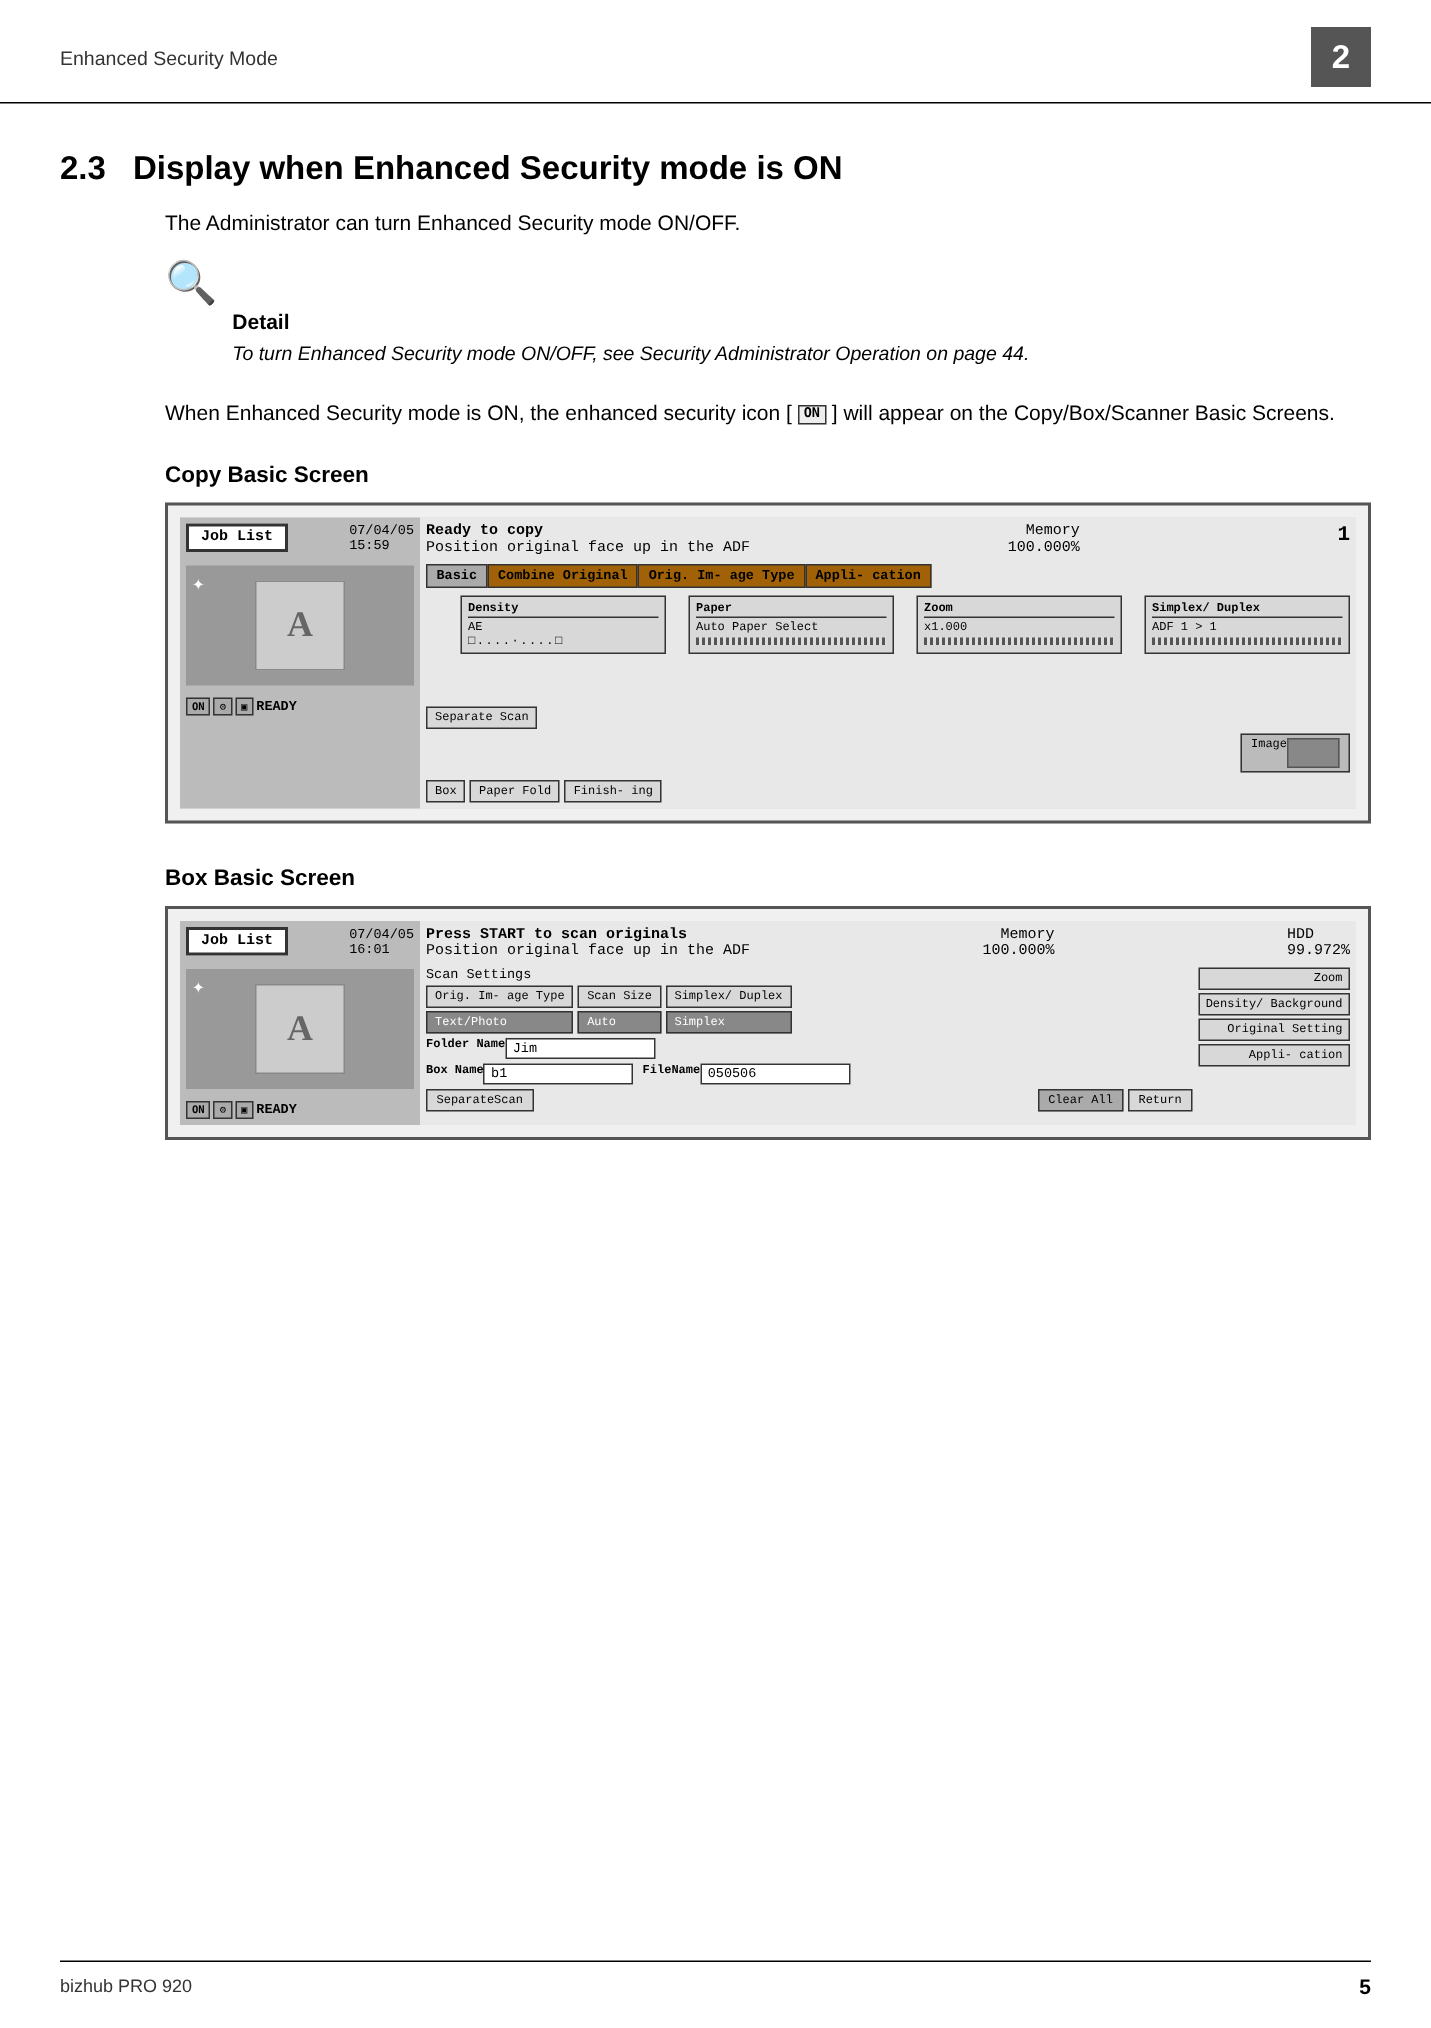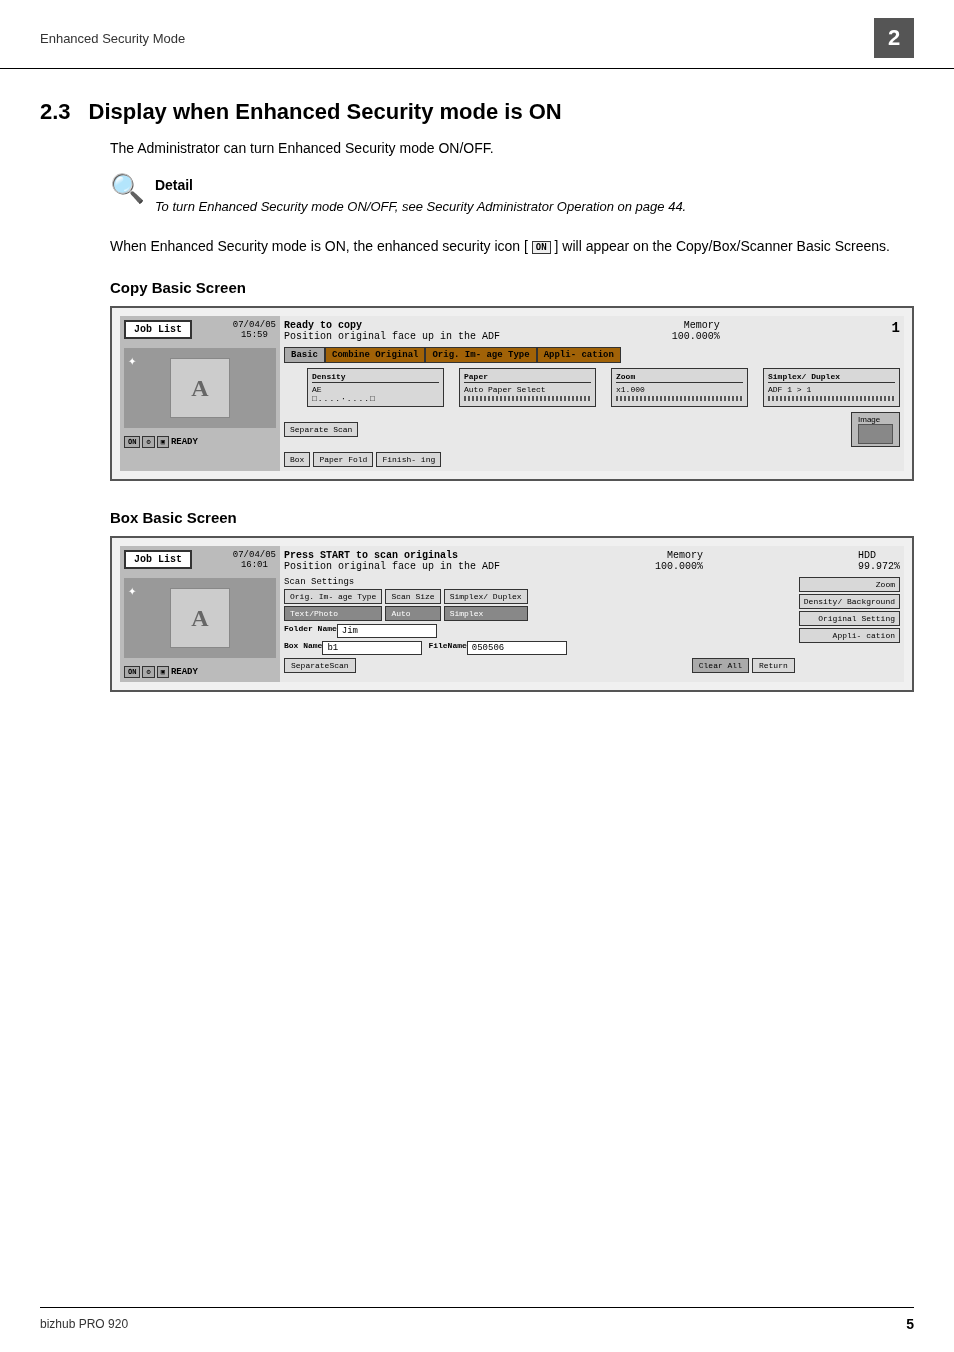--- a/index.html
+++ b/index.html
@@ -78,20 +78,21 @@
       font-size: 28px;
       color: #555;
       line-height: 1;
       margin-top: -2px;
     }
     .detail-content {}
     .detail-label {
       font-weight: bold;
       font-size: 14px;
       margin-bottom: 4px;
+      margin-top: 29px;
     }
     .detail-text {
       font-size: 13px;
       font-style: italic;
       line-height: 1.5;
       color: #000;
     }
 
     .body-text {
       margin-left: 70px;
@@ -173,21 +174,21 @@
       background: #fff;
       padding: 2px 8px;
       font-size: 10px;
       font-family: 'Courier New', monospace;
       display: inline-block;
       font-weight: bold;
     }
     .date-time {
       font-size: 9px;
       font-family: 'Courier New', monospace;
-      text-align: center;
+      text-align: left;
     }
 
     .copy-preview {
       background: #999;
       width: 100%;
       height: 80px;
       display: flex;
       align-items: center;
       justify-content: center;
       position: relative;
@@ -294,23 +295,24 @@
       background: #d8d8d8;
       padding: 2px 5px;
       font-size: 8px;
       font-family: 'Courier New', monospace;
     }
     .image-box {
       border: 1.5px solid #333;
       background: #bbb;
       padding: 2px 6px;
       font-size: 8px;
-      font-family: Liberation Sans, sans-serif;
-      display: flex;
-      flex-direction: column;
+      font-family: Liberation Mono, monospace;
+      display: flex;
+      flex-direction: row;
+      margin-top: 48px;
     }
     .image-preview {
       width: 35px;
       height: 20px;
       background: #888;
       border: 1px solid #555;
     }
 
     
     .box-screen {

